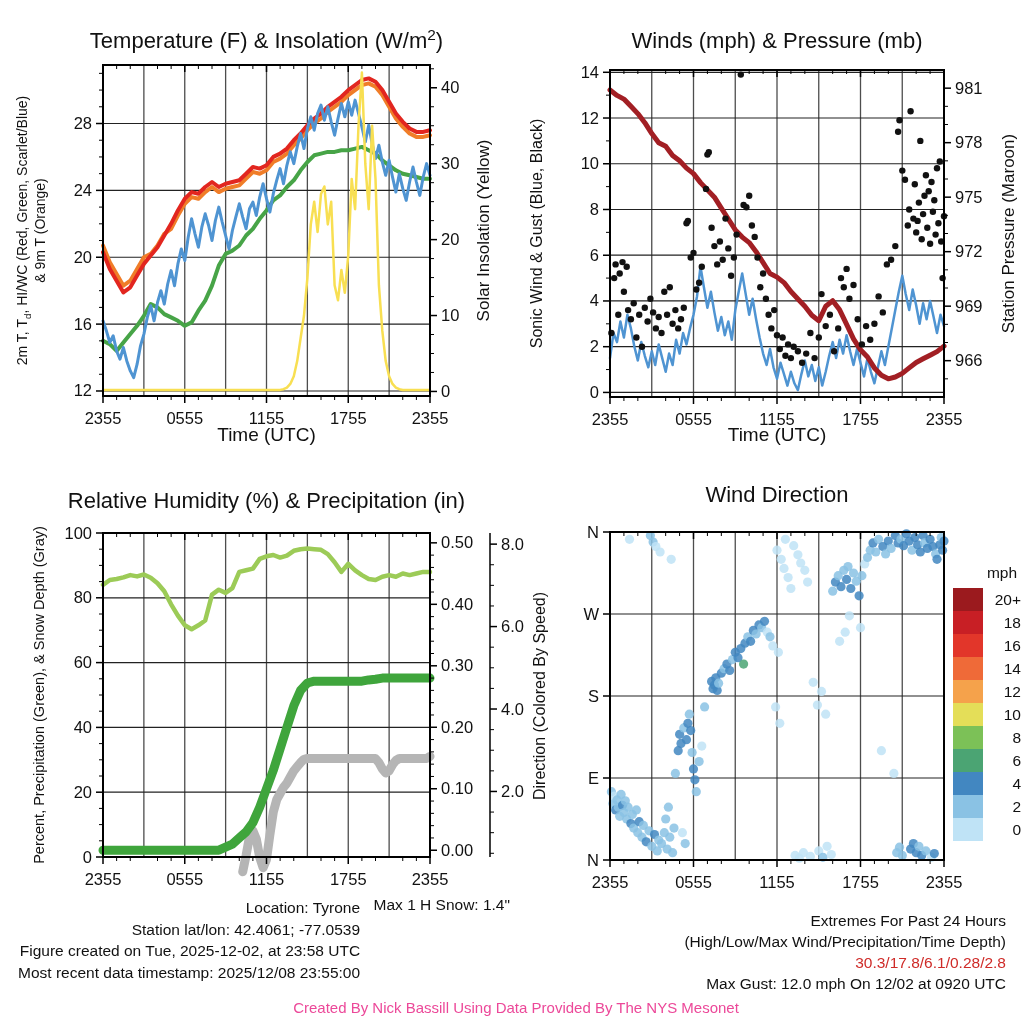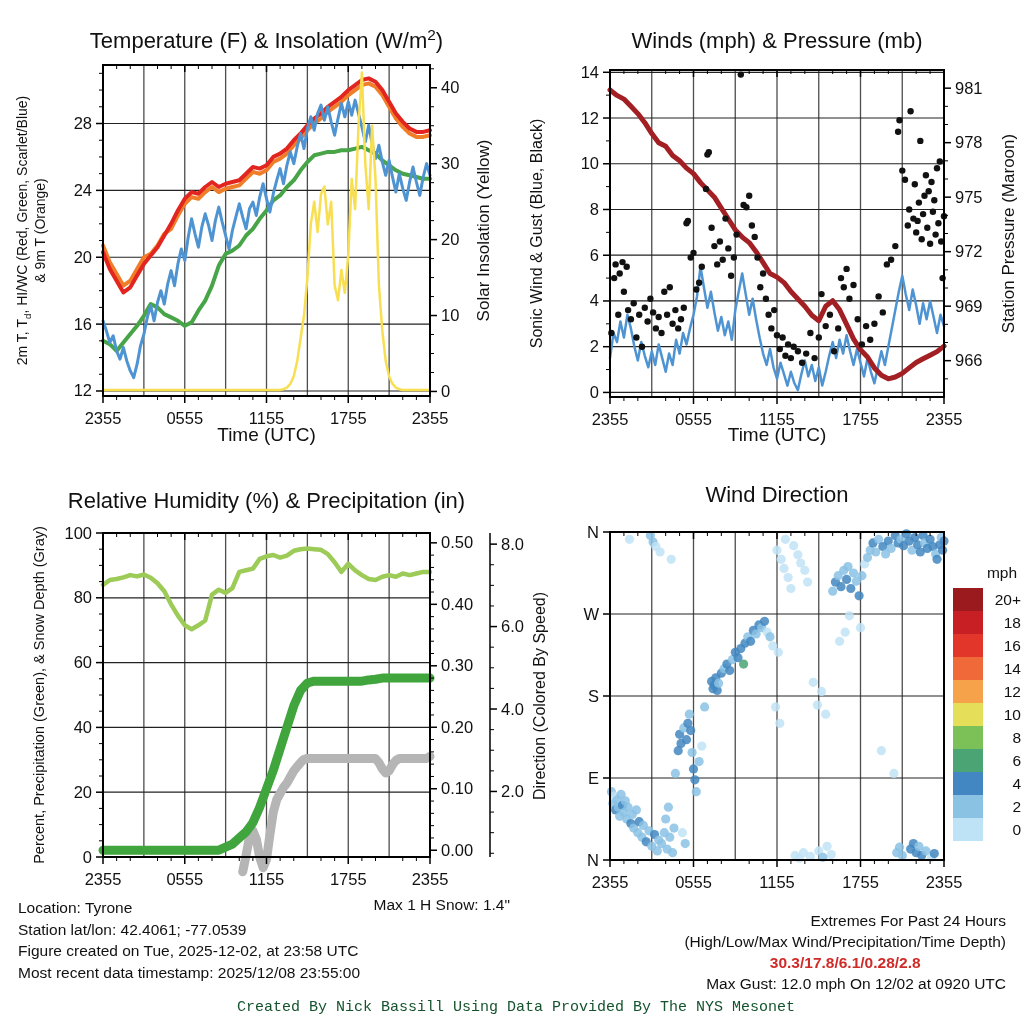--- a/index.html
+++ b/index.html
@@ -1,24 +1,24 @@
 <!DOCTYPE html>
 <html><head>
 <meta charset="utf-8">
 <style>
   html,body{margin:0;padding:0;background:#fff;}
   #canvas{position:relative;width:1024px;height:1024px;background:#fff;overflow:hidden;
           font-family:"Liberation Sans",sans-serif;color:#111;}
   #canvas svg{position:absolute;overflow:visible;}
   svg text{font-family:"Liberation Sans",sans-serif;fill:#111;}
-  .fleft{position:absolute;left:18px;top:897px;font-size:15.5px;line-height:21.6px;}
+  .fleft{position:absolute;left:18px;top:897px;font-size:15.5px;line-height:21.6px;text-align:right;}
   .note{position:absolute;left:260px;top:896px;width:250px;text-align:right;font-size:15.5px;}
   .fright{position:absolute;right:18px;top:910px;text-align:right;font-size:15.5px;line-height:21px;}
-  .fright .redline{font-weight:bold;text-align:center;}
-  .credit{position:absolute;left:8px;right:0;top:999px;text-align:center;font-size:15px;color:#14532d;font-family:Liberation Mono, monospace;}
+  .fright .redline{font-weight:normal;}
+  .credit{position:absolute;left:8px;right:0;top:999px;text-align:center;font-size:15px;color:#ec4899;}
 </style>
 </head>
 <body>
 
 <div id="canvas">
   <div id="charts">
       <svg width="512" height="470" style="left: 0px; top: 0px;">
         <g>
           <line x1="143.875" y1="65" x2="143.875" y2="396" stroke="#4d4d4d" stroke-width="1.3"></line>
           <line x1="184.75" y1="65" x2="184.75" y2="396" stroke="#4d4d4d" stroke-width="1.3"></line>

